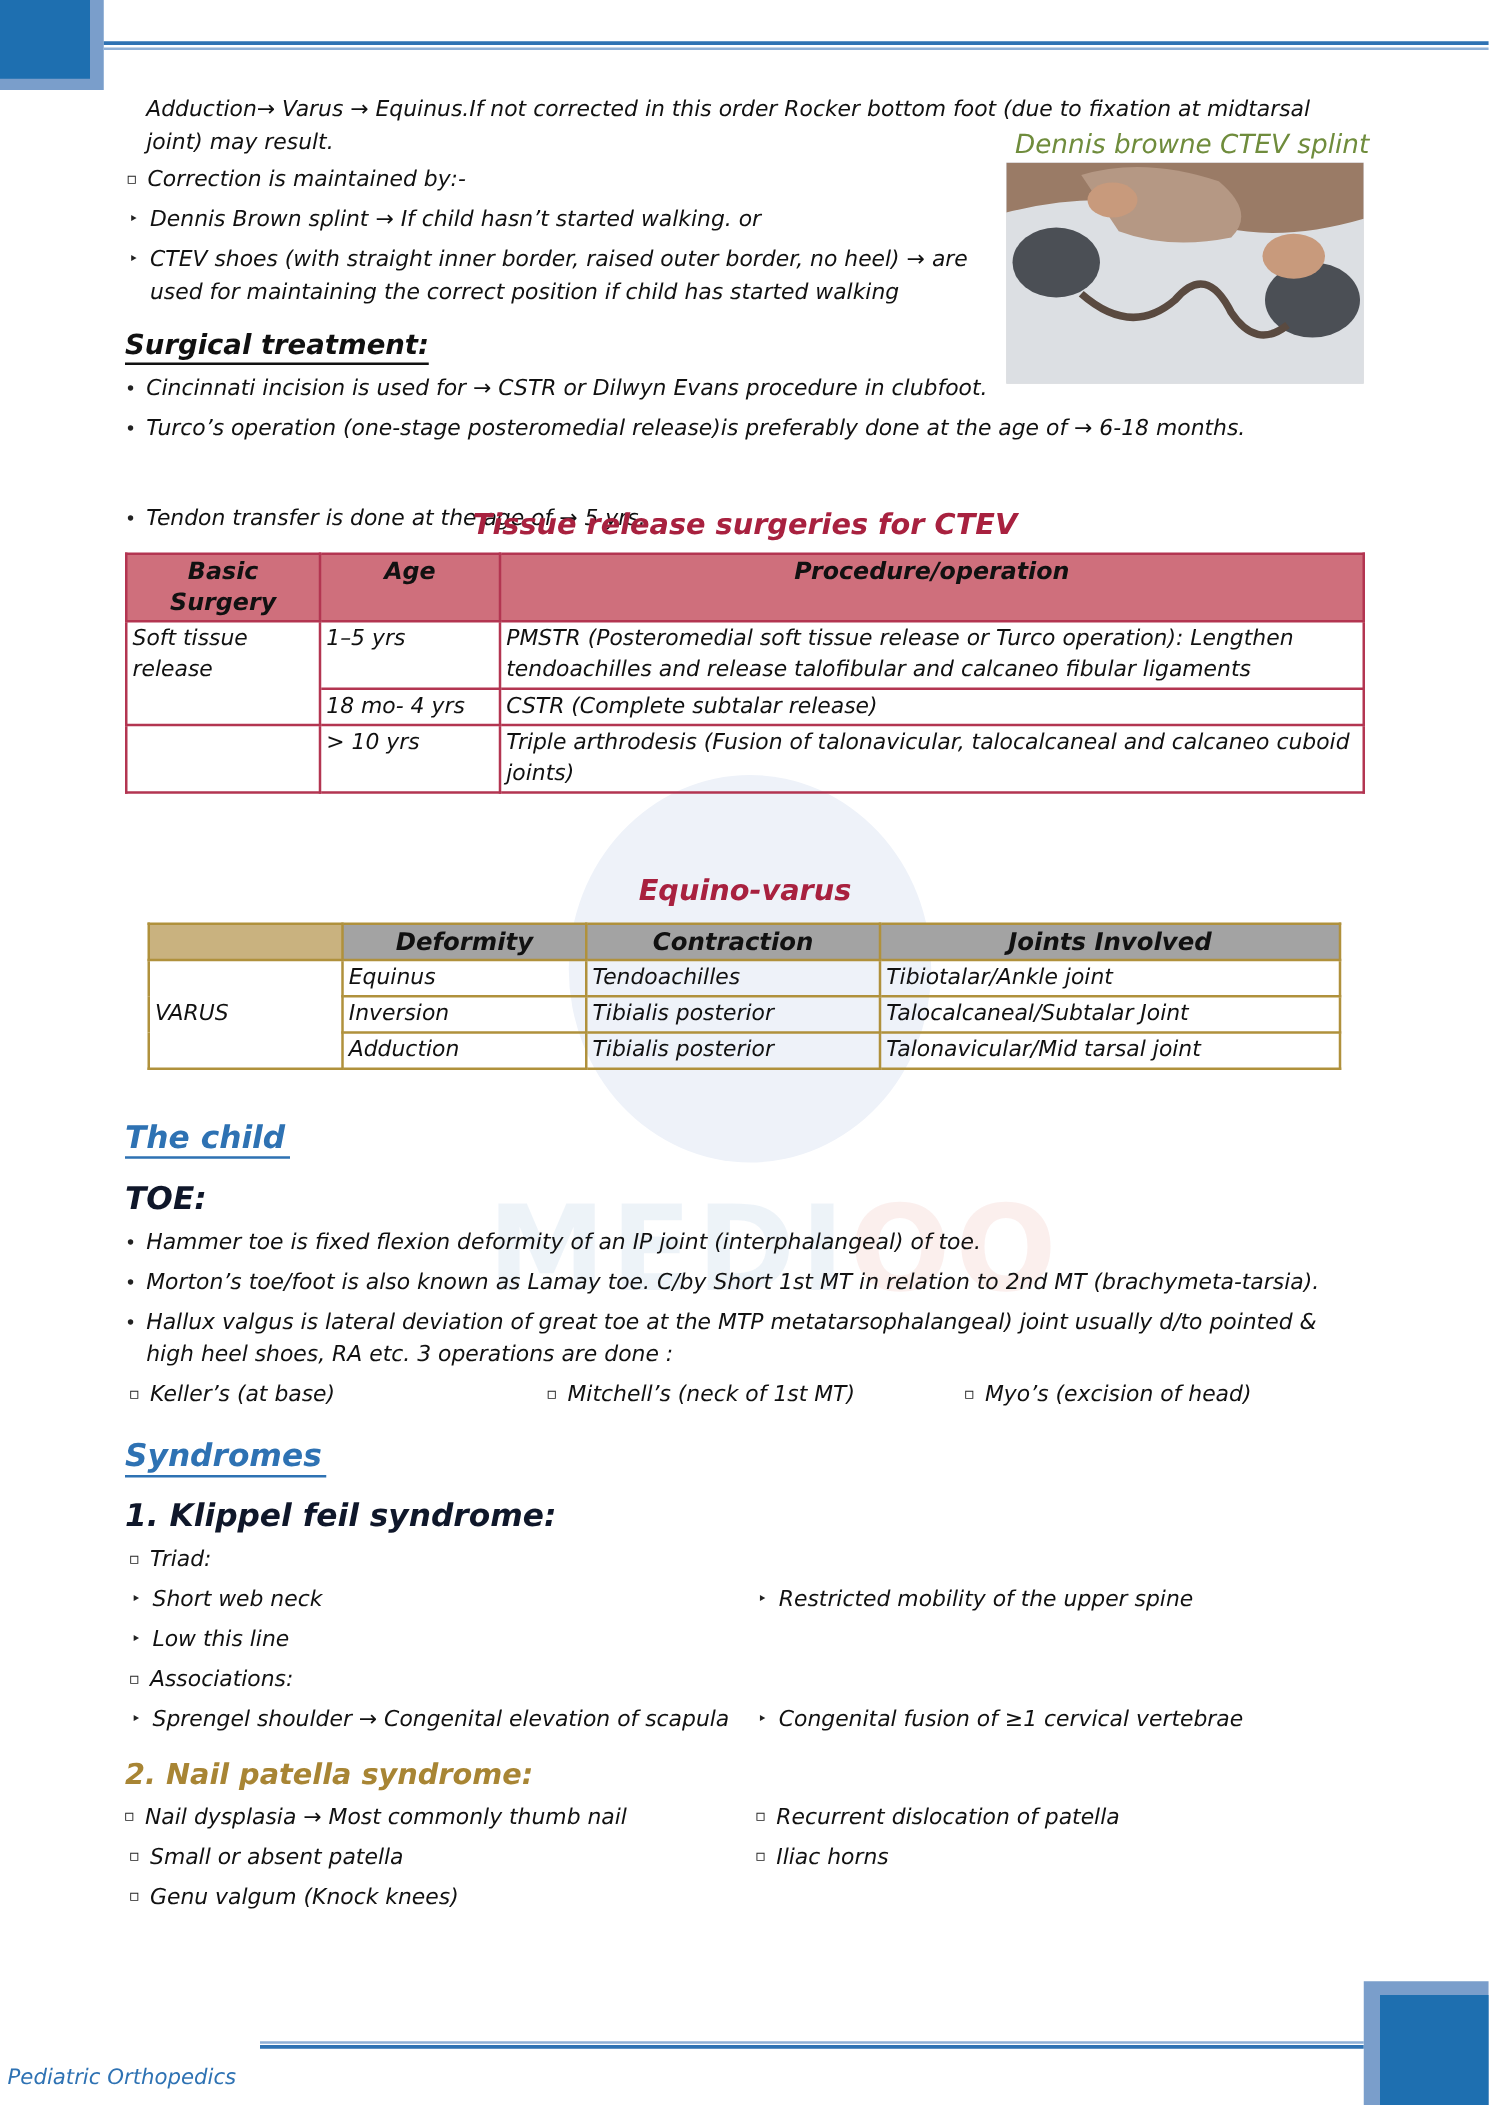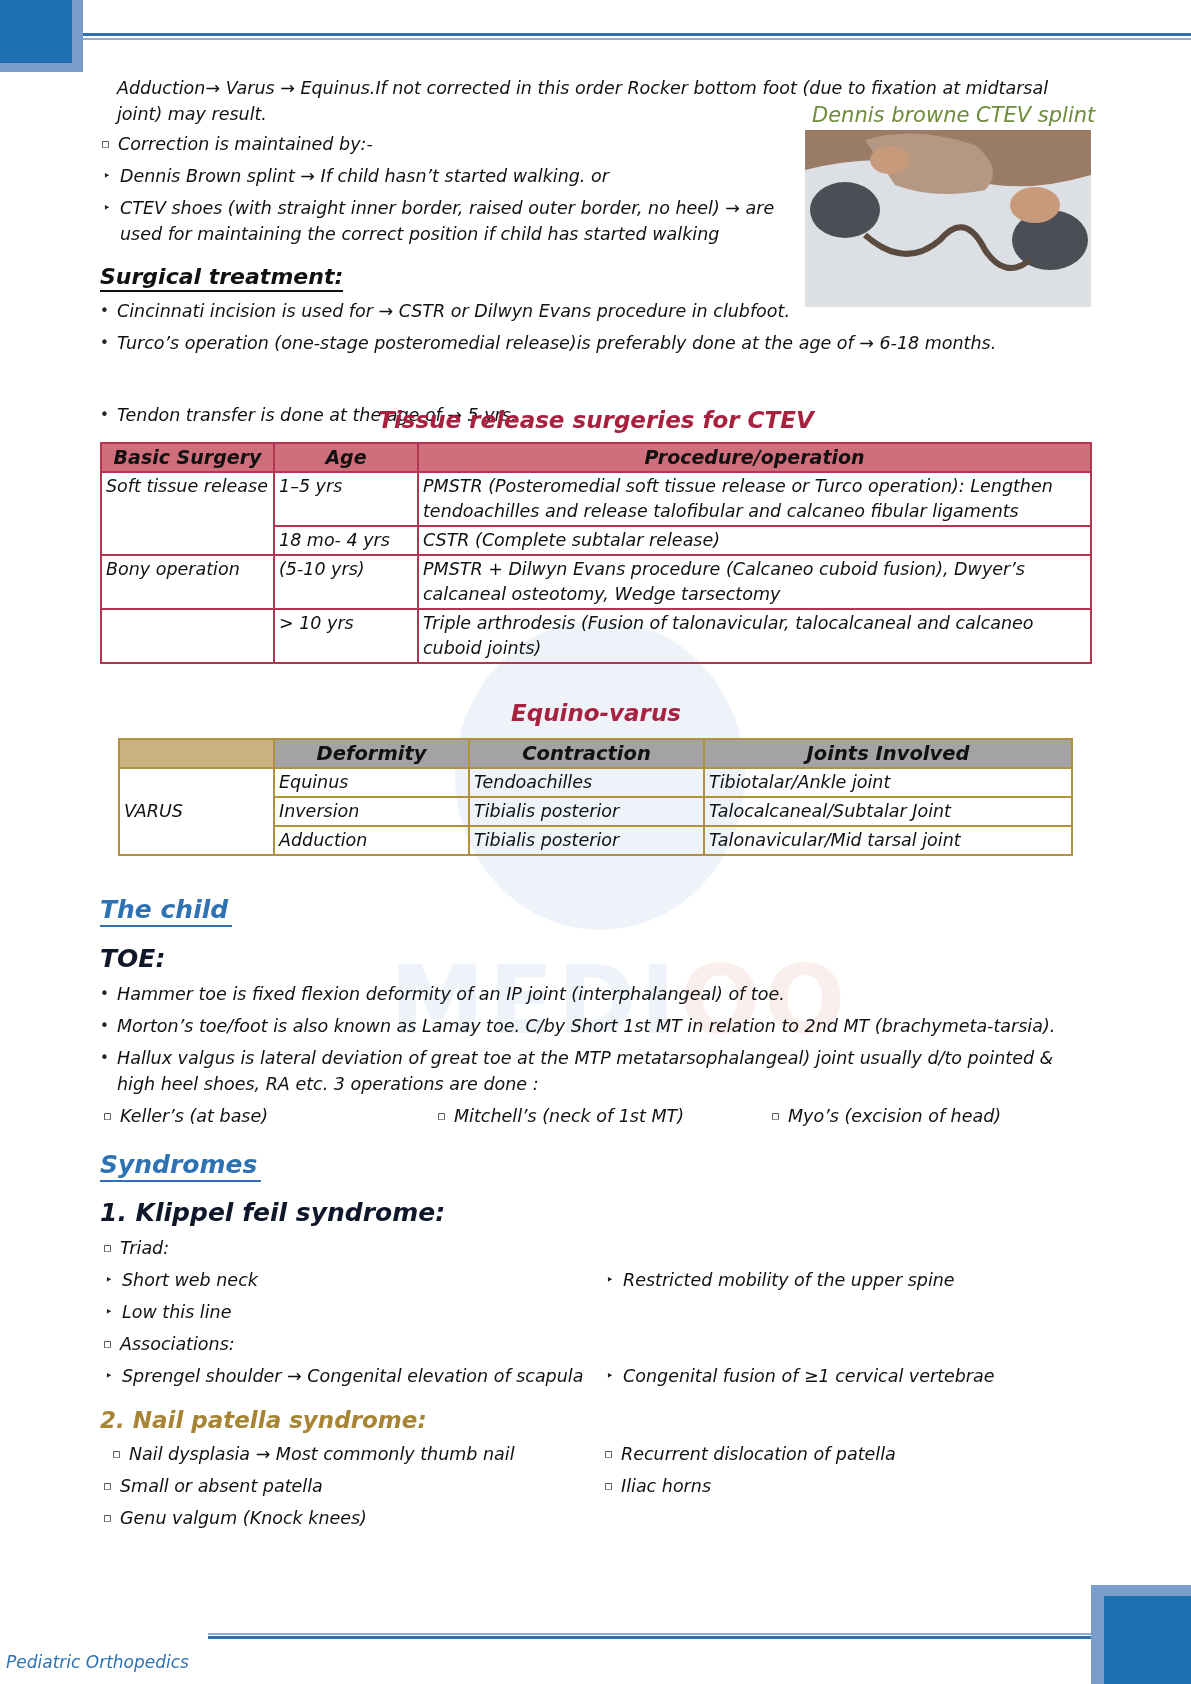--- a/index.html
+++ b/index.html
@@ -35,21 +35,21 @@
   .h-maroon { position: absolute; font-style: italic; font-weight: bold; font-size: 23px; color: #a8213f; text-align: center; line-height: 30px; }
 
   .caption { position: absolute; left: 812px; top: 103px; font-style: italic; font-size: 21px; color: #6f8c3c; white-space: nowrap; }
   .photo { position: absolute; left: 805px; top: 130px; width: 286px; height: 177px; overflow: hidden; background: #d6d8dc; }
 
   table { position: absolute; border-collapse: collapse; font-style: italic; font-size: 17.5px; }
   table td, table th { vertical-align: top; padding: 1px 4px; line-height: 25px; text-align: left; }
   .tbl1 { left: 100px; top: 442px; width: 992px; }
   .tbl1 td, .tbl1 th { border: 2.5px solid #b33551; }
   .tbl1 th { background: #cf6f7c; font-weight: bold; text-align: center; font-size: 19px; }
-  .tbl1 .c1 { width: 173px; font-style: italic; }
+  .tbl1 .c1 { width: 155px; font-style: italic; }
   .tbl1 .c2 { width: 144px; }
   .tbl1 .noborder-b { border-bottom-color: transparent; }
   .tbl1 .noborder-t { border-top-color: transparent; }
 
   .tbl2 { left: 118px; top: 738px; width: 955px; }
   .tbl2 td, .tbl2 th { border: 2.5px solid #b0913c; }
   .tbl2 th { background: #a3a3a3; font-weight: bold; text-align: center; font-size: 19.5px; }
   .tbl2 th.blank { background: #c9b27f; }
   .tbl2 .c1 { width: 155px; }
   .tbl2 .c2 { width: 195px; }
@@ -106,25 +106,20 @@
     <td class="noborder-b">Soft tissue release</td>
     <td>1–5 yrs</td>
     <td>PMSTR (Posteromedial soft tissue release or Turco operation): Lengthen tendoachilles and release talofibular and calcaneo fibular ligaments</td>
   </tr>
   <tr>
     <td class="noborder-t"></td>
     <td>18 mo- 4 yrs</td>
     <td>CSTR (Complete subtalar release)</td>
   </tr>
   <tr>
-    <td>Bony operation</td>
-    <td>(5-10 yrs)</td>
-    <td>PMSTR + Dilwyn Evans procedure (Calcaneo cuboid fusion), Dwyer’s calcaneal osteotomy, Wedge tarsectomy</td>
-  </tr>
-  <tr>
     <td></td>
     <td>&gt; 10 yrs</td>
     <td>Triple arthrodesis (Fusion of talonavicular, talocalcaneal and calcaneo cuboid joints)</td>
   </tr>
 </tbody>
   </table>
 
 <div class="h-maroon" style="left:100px; width:992px; top:698px;">Equino-varus</div>
 <table class="tbl2">
   <tbody>
@@ -168,21 +163,21 @@
 <div class="h-brown" style="left:100px; top:1198px;">1. Klippel feil syndrome:</div>
 <div class="t bul sq" style="left:120px; top:1235px;">Triad:</div>
 <div class="t bul ar" style="left:122px; top:1267px;">Short web neck</div>
 <div class="t bul ar" style="left:623px; top:1267px;">Restricted mobility of the upper spine</div>
 <div class="t bul ar" style="left:122px; top:1299px;">Low this line</div>
 <div class="t bul sq" style="left:120px; top:1331px;">Associations:</div>
 <div class="t bul ar" style="left:122px; top:1363px;">Sprengel shoulder → Congenital elevation of scapula</div>
 <div class="t bul ar" style="left:623px; top:1363px;">Congenital fusion of ≥1 cervical vertebrae</div>
 
 <div class="h-gold" style="left:100px; top:1405px;">2. Nail patella syndrome:</div>
-<div class="t bul sq" style="left:129px; top:1441px;font-style:italic;">Nail dysplasia → Most commonly thumb nail</div>
+<div class="t bul sq" style="left:116px; top:1441px;font-style:italic;">Nail dysplasia → Most commonly thumb nail</div>
 <div class="t bul sq" style="left:621px; top:1441px;">Recurrent dislocation of patella</div>
 <div class="t bul sq" style="left:120px; top:1473px;">Small or absent patella</div>
 <div class="t bul sq" style="left:621px; top:1473px;">Iliac horns</div>
 <div class="t bul sq" style="left:120px; top:1505px;">Genu valgum (Knock knees)</div>
 
 <div class="ftr-text">Pediatric Orthopedics</div>
 <div class="ftr-line1"></div>
 <div class="ftr-line2"></div>
 <div class="ftr-sq-outer"></div>
 <div class="ftr-sq-inner"></div>

